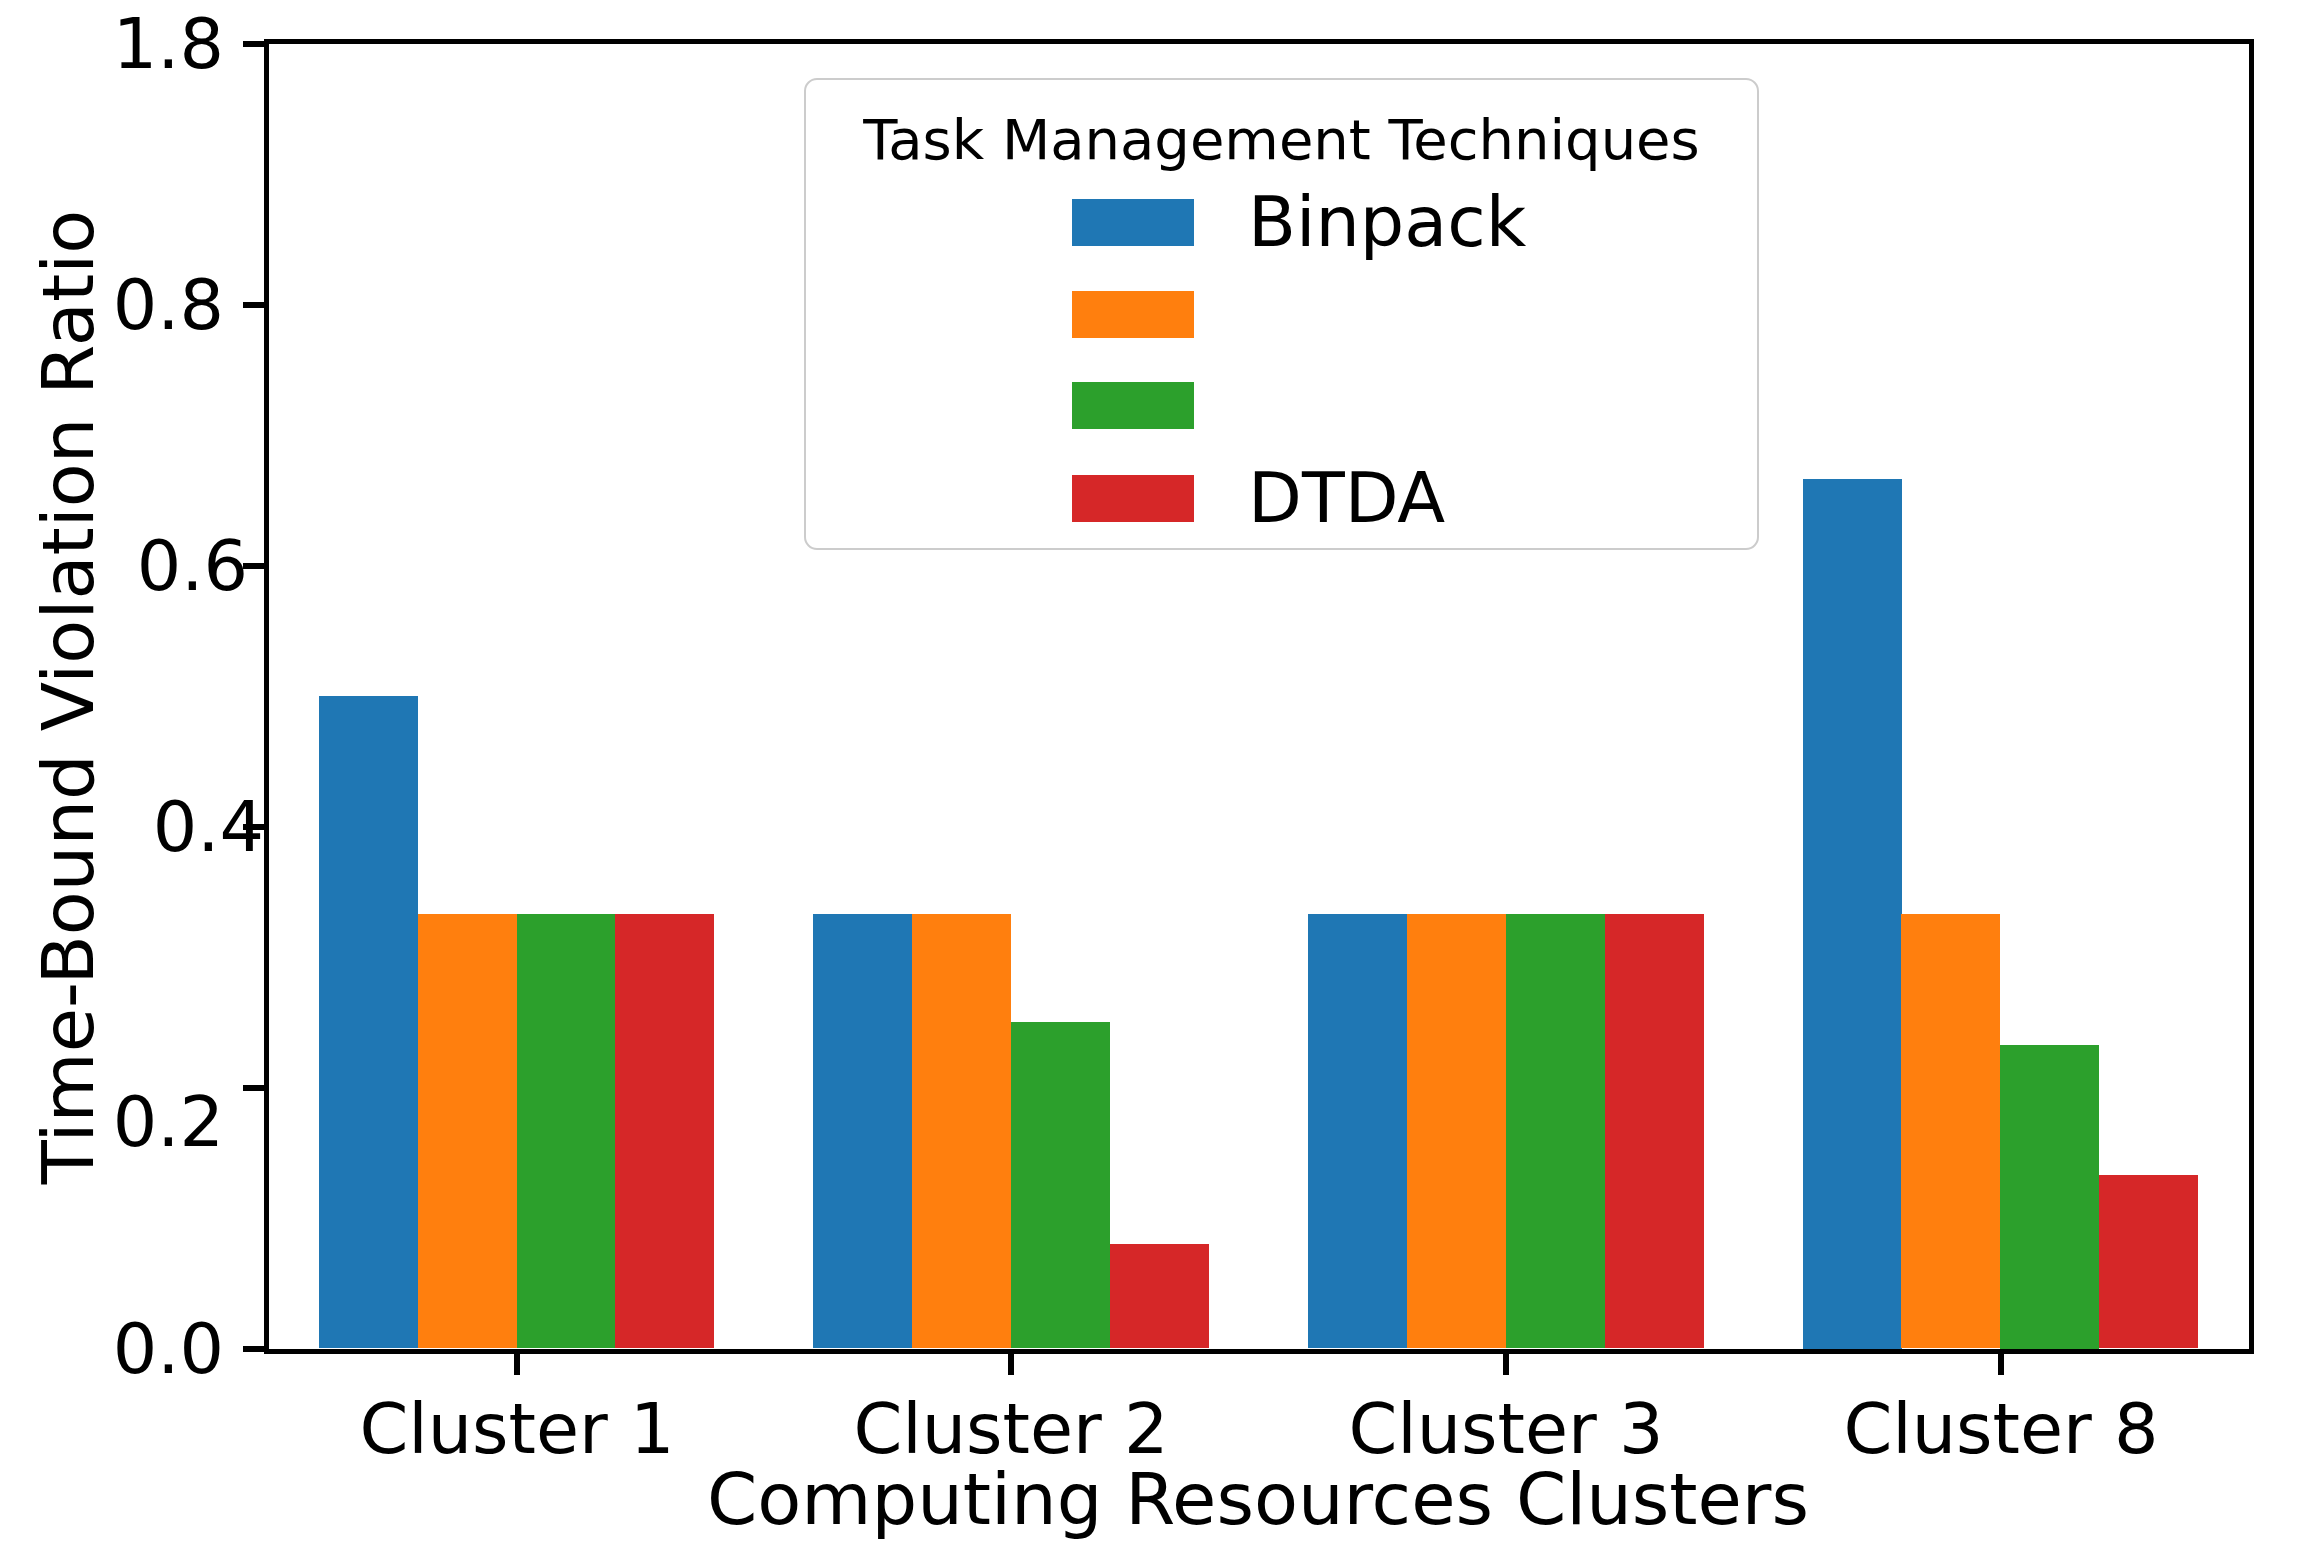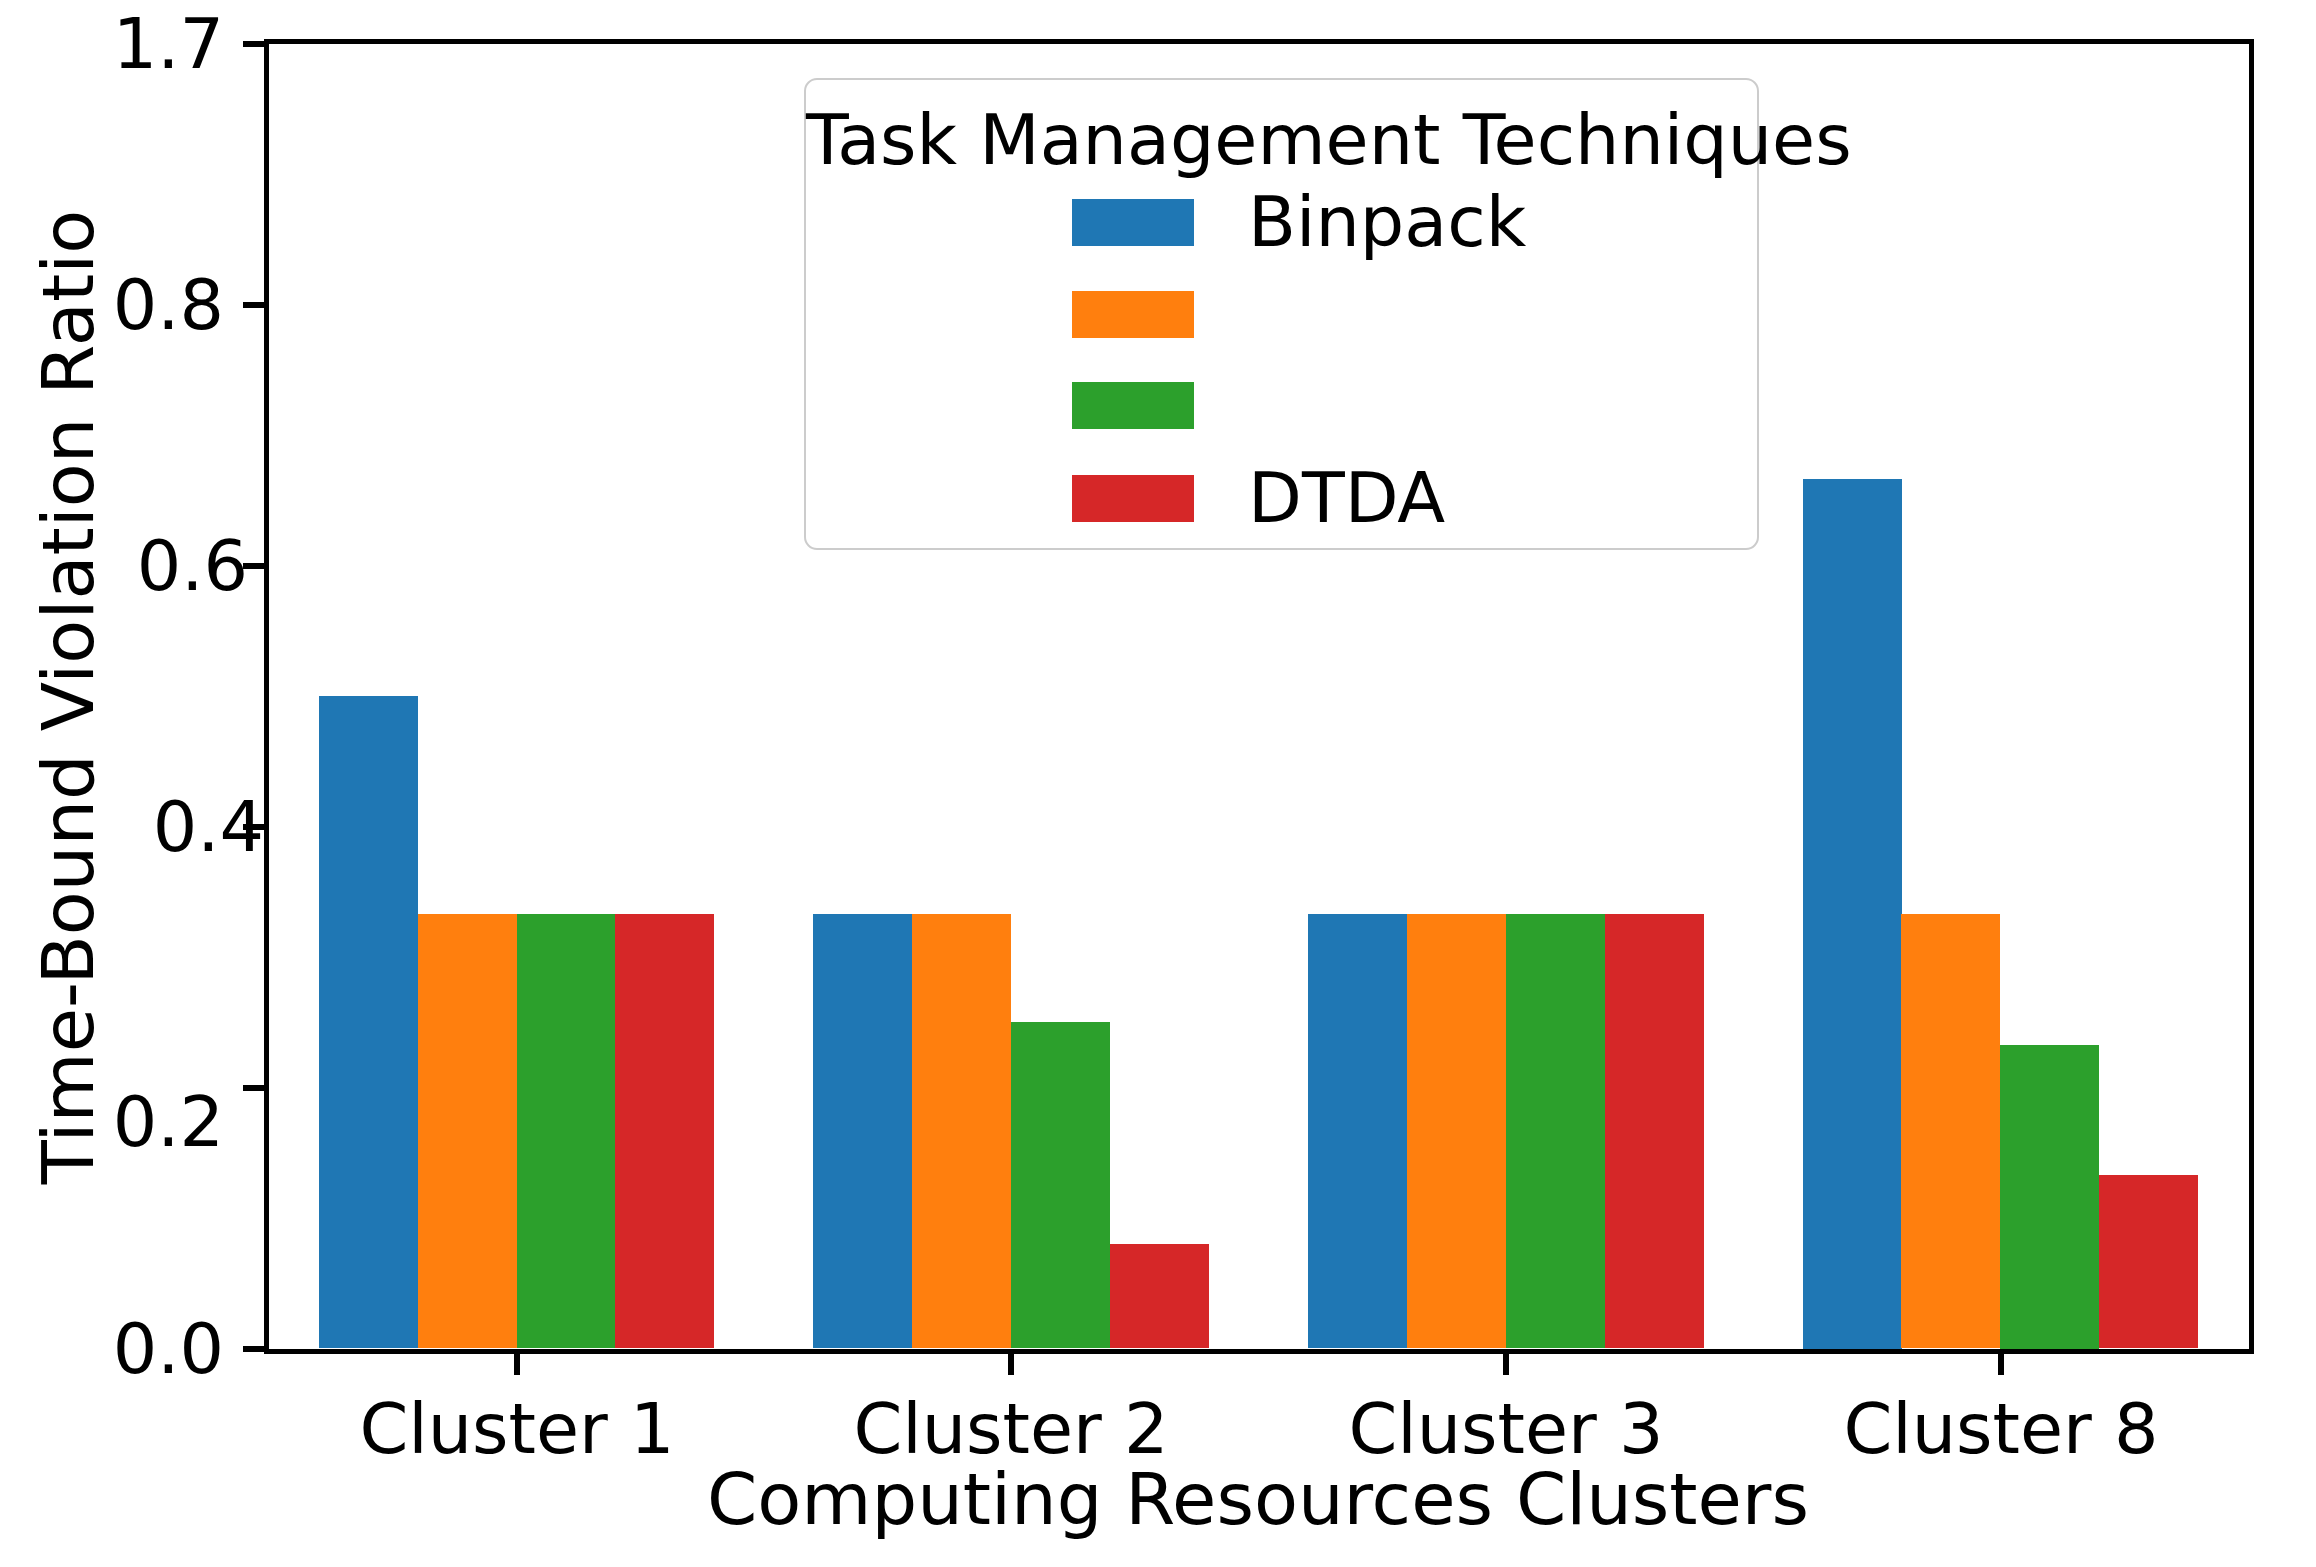--- a/index.html
+++ b/index.html
@@ -31,21 +31,21 @@
     position:absolute;left:1258px;top:1462px;
     transform:translateX(-50%);
   }
   .legend{
     position:absolute;left:804px;top:78px;width:955px;height:472px;
     box-sizing:border-box;background:#ffffff;border:2.8px solid #cccccc;
     border-radius:13px;z-index:5;
   }
   .legend-title{
     position:absolute;left:0;top:24.5px;width:100%;text-align:center;
-    font-size:70px;line-height:70px;white-space:nowrap;
+    font-size:56px;line-height:70px;white-space:nowrap;
   }
   .legend-row{position:absolute;left:0;width:100%;height:47px;padding-left:35px;}
   .legend-swatch{position:absolute;left:266px;top:0;width:122px;height:47px;}
   .legend-label{
     position:absolute;left:442px;top:-12.2px;font-size:70px;line-height:70px;
     white-space:nowrap;
   }
 </style>
 </head>
 <body>
@@ -75,21 +75,21 @@
       <div class="ytick-label" style="top: 1314px;">0.0</div>
       <div class="ytick-mark" style="left: 243px; top: 1085px;"></div>
       <div class="ytick-label" style="top: 1053px; margin-top: 34px;">0.2</div>
       <div class="ytick-mark" style="left: 243px; top: 824px;"></div>
       <div class="ytick-label" style="top: 792px; margin-left: 40px;">0.4</div>
       <div class="ytick-mark" style="left: 243px; top: 563px;"></div>
       <div class="ytick-label" style="top: 531px; padding-left: 24px;">0.6</div>
       <div class="ytick-mark" style="left: 243px; top: 302px;"></div>
       <div class="ytick-label" style="top: 270px;">0.8</div>
       <div class="ytick-mark" style="left: 243px; top: 41px;"></div>
-      <div class="ytick-label" style="top: 9.4px;">1.7</div>
+      <div class="ytick-label" style="top: 9.4px;">1.8</div>
     </div>
   <div id="xaxis-layer">
       <div class="xtick-mark" style="left: 514px; top: 1354px;"></div>
       <div class="xtick-label" style="left: 272px; top: 1394px;">Cluster 1</div>
       <div class="xtick-mark" style="left: 1008px; top: 1354px;"></div>
       <div class="xtick-label" style="left: 766px; top: 1394px;">Cluster 2</div>
       <div class="xtick-mark" style="left: 1503px; top: 1354px;"></div>
       <div class="xtick-label" style="left: 1261px; top: 1394px;">Cluster 3</div>
       <div class="xtick-mark" style="left: 1998px; top: 1354px;"></div>
       <div class="xtick-label" style="left: 1756px; top: 1394px;">Cluster 8</div>

